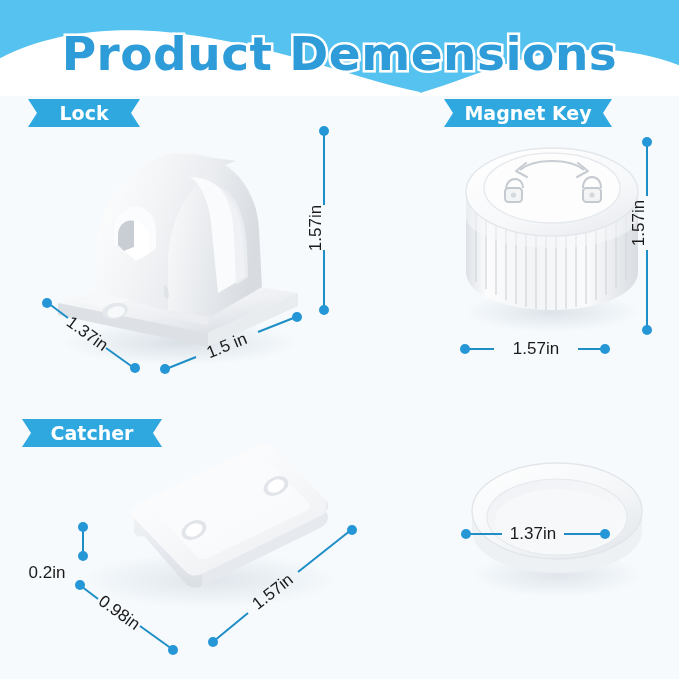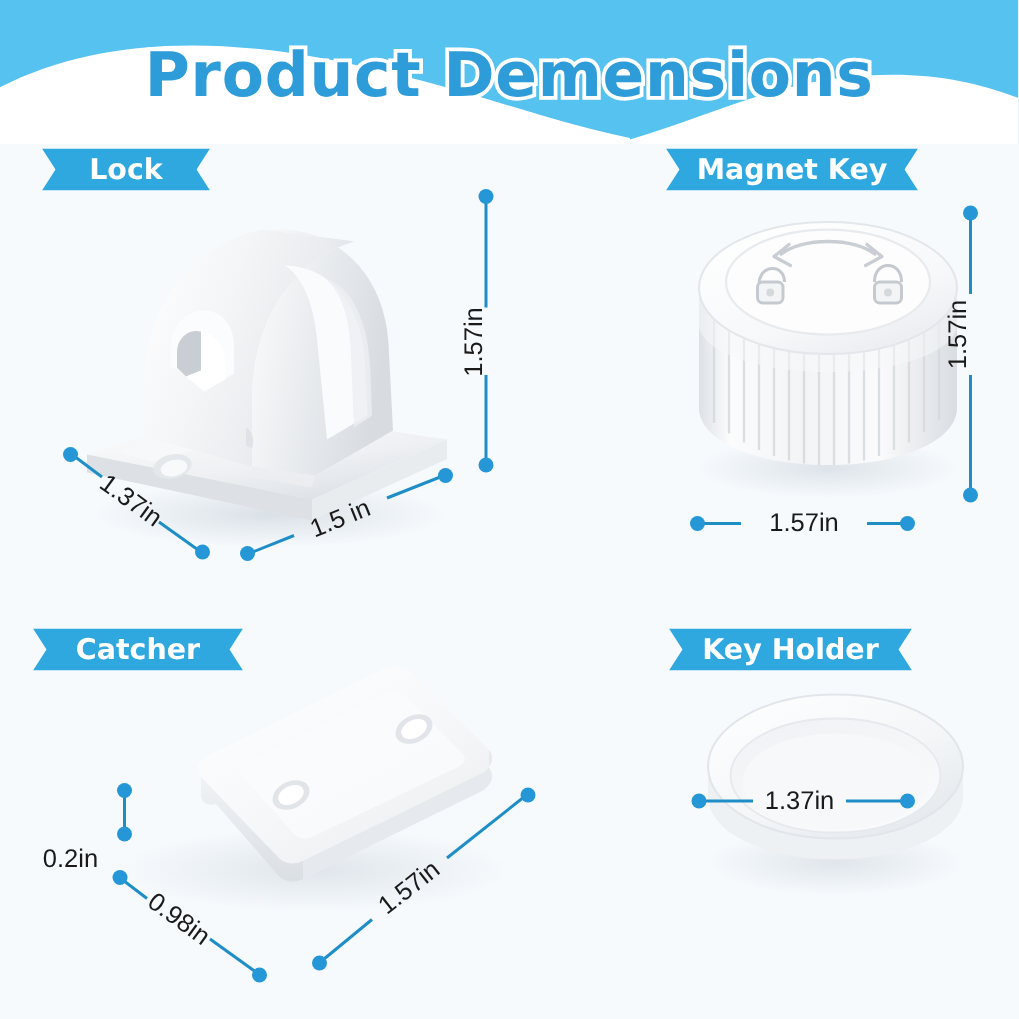--- a/index.html
+++ b/index.html
@@ -35,21 +35,21 @@
   }
   .topband svg { display: block; }
 
   
   .title {
     position: absolute;
     left: 0;
     top: 26px;
     width: 679px;
     text-align: center;
-    font-size: 41px;
+    font-size: 47px;
     font-weight: bold;
     letter-spacing: 0.5px;
     color: #2e9cd8;
     -webkit-text-stroke: 5px #ffffff;
     paint-order: stroke fill;
     font-family: "DejaVu Sans", sans-serif;
     z-index: 6;
     white-space: nowrap;
   }
 
@@ -135,26 +135,20 @@
     <div class="rib-label">Catcher</div>
   </div>
 
   <div class="ribbon" id="ribbon-magnet">
     <svg class="rib-svg" width="168" height="28" viewBox="0 0 168 28" xmlns="http://www.w3.org/2000/svg">
       <path d="M0,0 L168,0 L159,14 L168,28 L0,28 L9,14 Z" fill="#2fa8e0"></path>
     </svg>
     <div class="rib-label">Magnet Key</div>
   </div>
 
-  <div class="ribbon" id="ribbon-keyholder">
-    <svg class="rib-svg" width="162" height="28" viewBox="0 0 162 28" xmlns="http://www.w3.org/2000/svg">
-      <path d="M0,0 L162,0 L153,14 L162,28 L0,28 L9,14 Z" fill="#2fa8e0"></path>
-    </svg>
-    <div class="rib-label">Key Holder</div>
-  </div>
 
   <svg class="art" style="left:40px; top:125px;" width="280" height="250" viewBox="0 0 280 250" xmlns="http://www.w3.org/2000/svg">
     <defs>
       <linearGradient id="lkBody" x1="0" y1="0" x2="1" y2="0.4">
         <stop offset="0%" stop-color="#ffffff"></stop>
         <stop offset="45%" stop-color="#f4f5f7"></stop>
         <stop offset="100%" stop-color="#e2e5e9"></stop>
       </linearGradient>
       <linearGradient id="lkBase" x1="0" y1="0" x2="0.6" y2="1">
         <stop offset="0%" stop-color="#ffffff"></stop>

